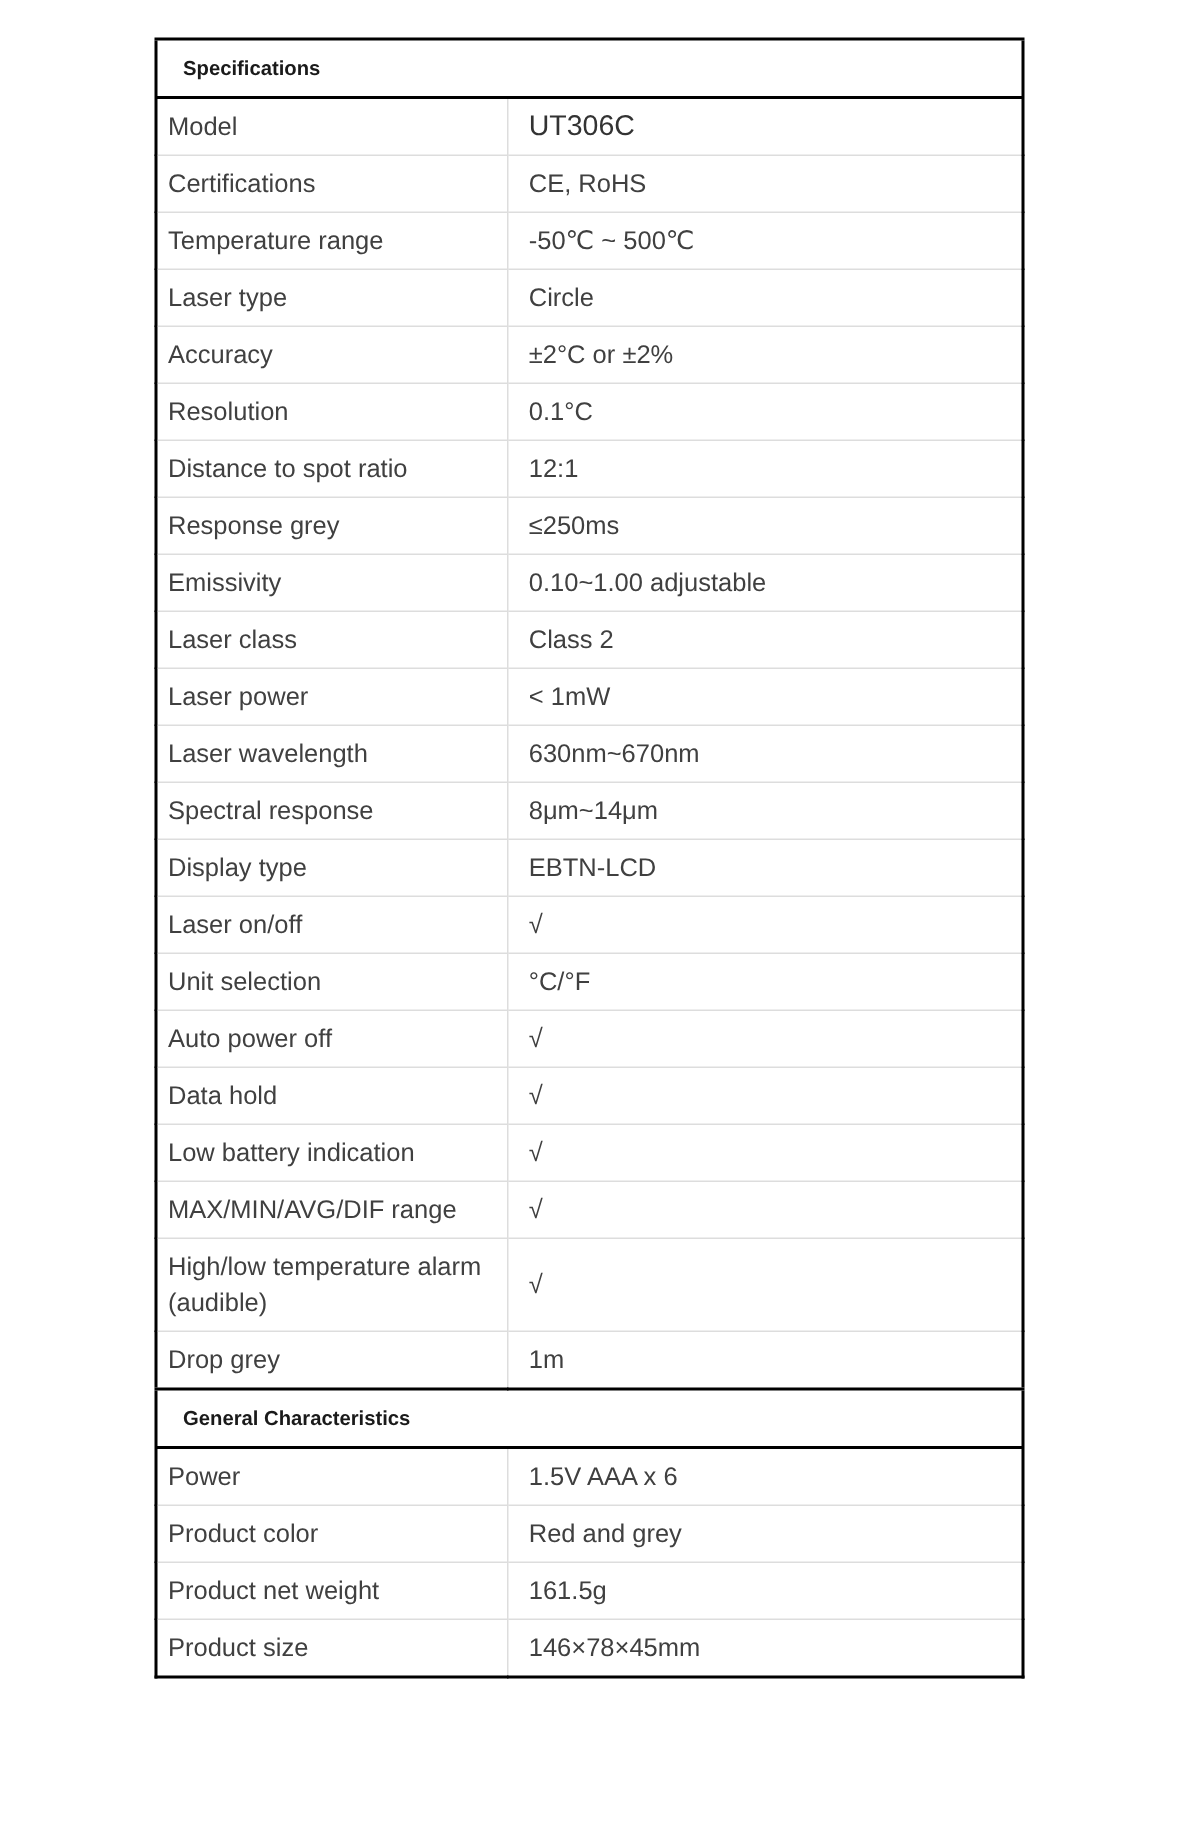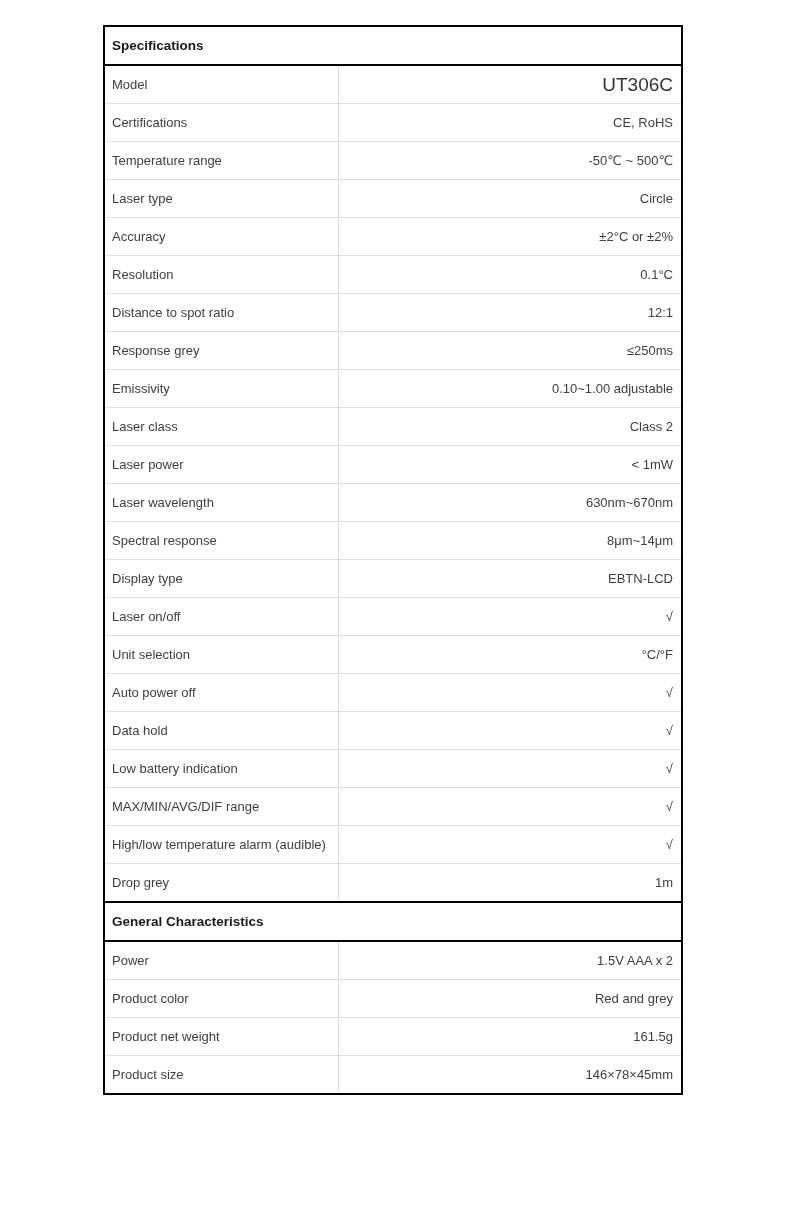--- a/index.html
+++ b/index.html
@@ -22,44 +22,43 @@
     top: 25px;
     width: 580px;
   }
   table.spec-table {
     width: 100%;
     border-collapse: collapse;
     border: 2px solid var(--border-strong, #000000);
     background: #ffffff;
   }
   td {
-    font-size: 13px;
+    font-size: 17px;
     color: var(--text-color, #404040);
     line-height: 24px;
     vertical-align: middle;
     padding: 6.5px 8px;
     border: 1px solid var(--border-light, #dddddd);
   }
   td.label-cell {
     width: 234px;
     padding-left: 7px;
   }
   td.value-cell {
     padding-left: 14px;
-    text-align: right;
   }
   td.section-title {
     font-weight: bold;
     font-size: 13.5px;
     color: var(--header-text-color, #1a1a1a);
     border-top: 2px solid var(--border-strong, #000000);
     border-bottom: 2px solid var(--border-strong, #000000);
     border-left: none;
     border-right: none;
-    padding-left: 7px;
+    padding-left: 17px;
   }
   td.value-emphasis {
     font-size: 19px;
     color: #333333;
   }
 </style>
 </head>
 <body>
 
 <div class="page">
@@ -180,21 +179,21 @@
     <td class="label-cell">Drop grey</td>
     <td class="value-cell">1m</td>
   </tr>
 
   <tr class="section-row">
     <td colspan="2" class="section-title">General Characteristics</td>
   </tr>
 
   <tr class="data-row">
     <td class="label-cell">Power</td>
-    <td class="value-cell">1.5V AAA x 2</td>
+    <td class="value-cell">1.5V AAA x 6</td>
   </tr>
 
   <tr class="data-row">
     <td class="label-cell">Product color</td>
     <td class="value-cell">Red and grey</td>
   </tr>
 
   <tr class="data-row">
     <td class="label-cell">Product net weight</td>
     <td class="value-cell">161.5g</td>

